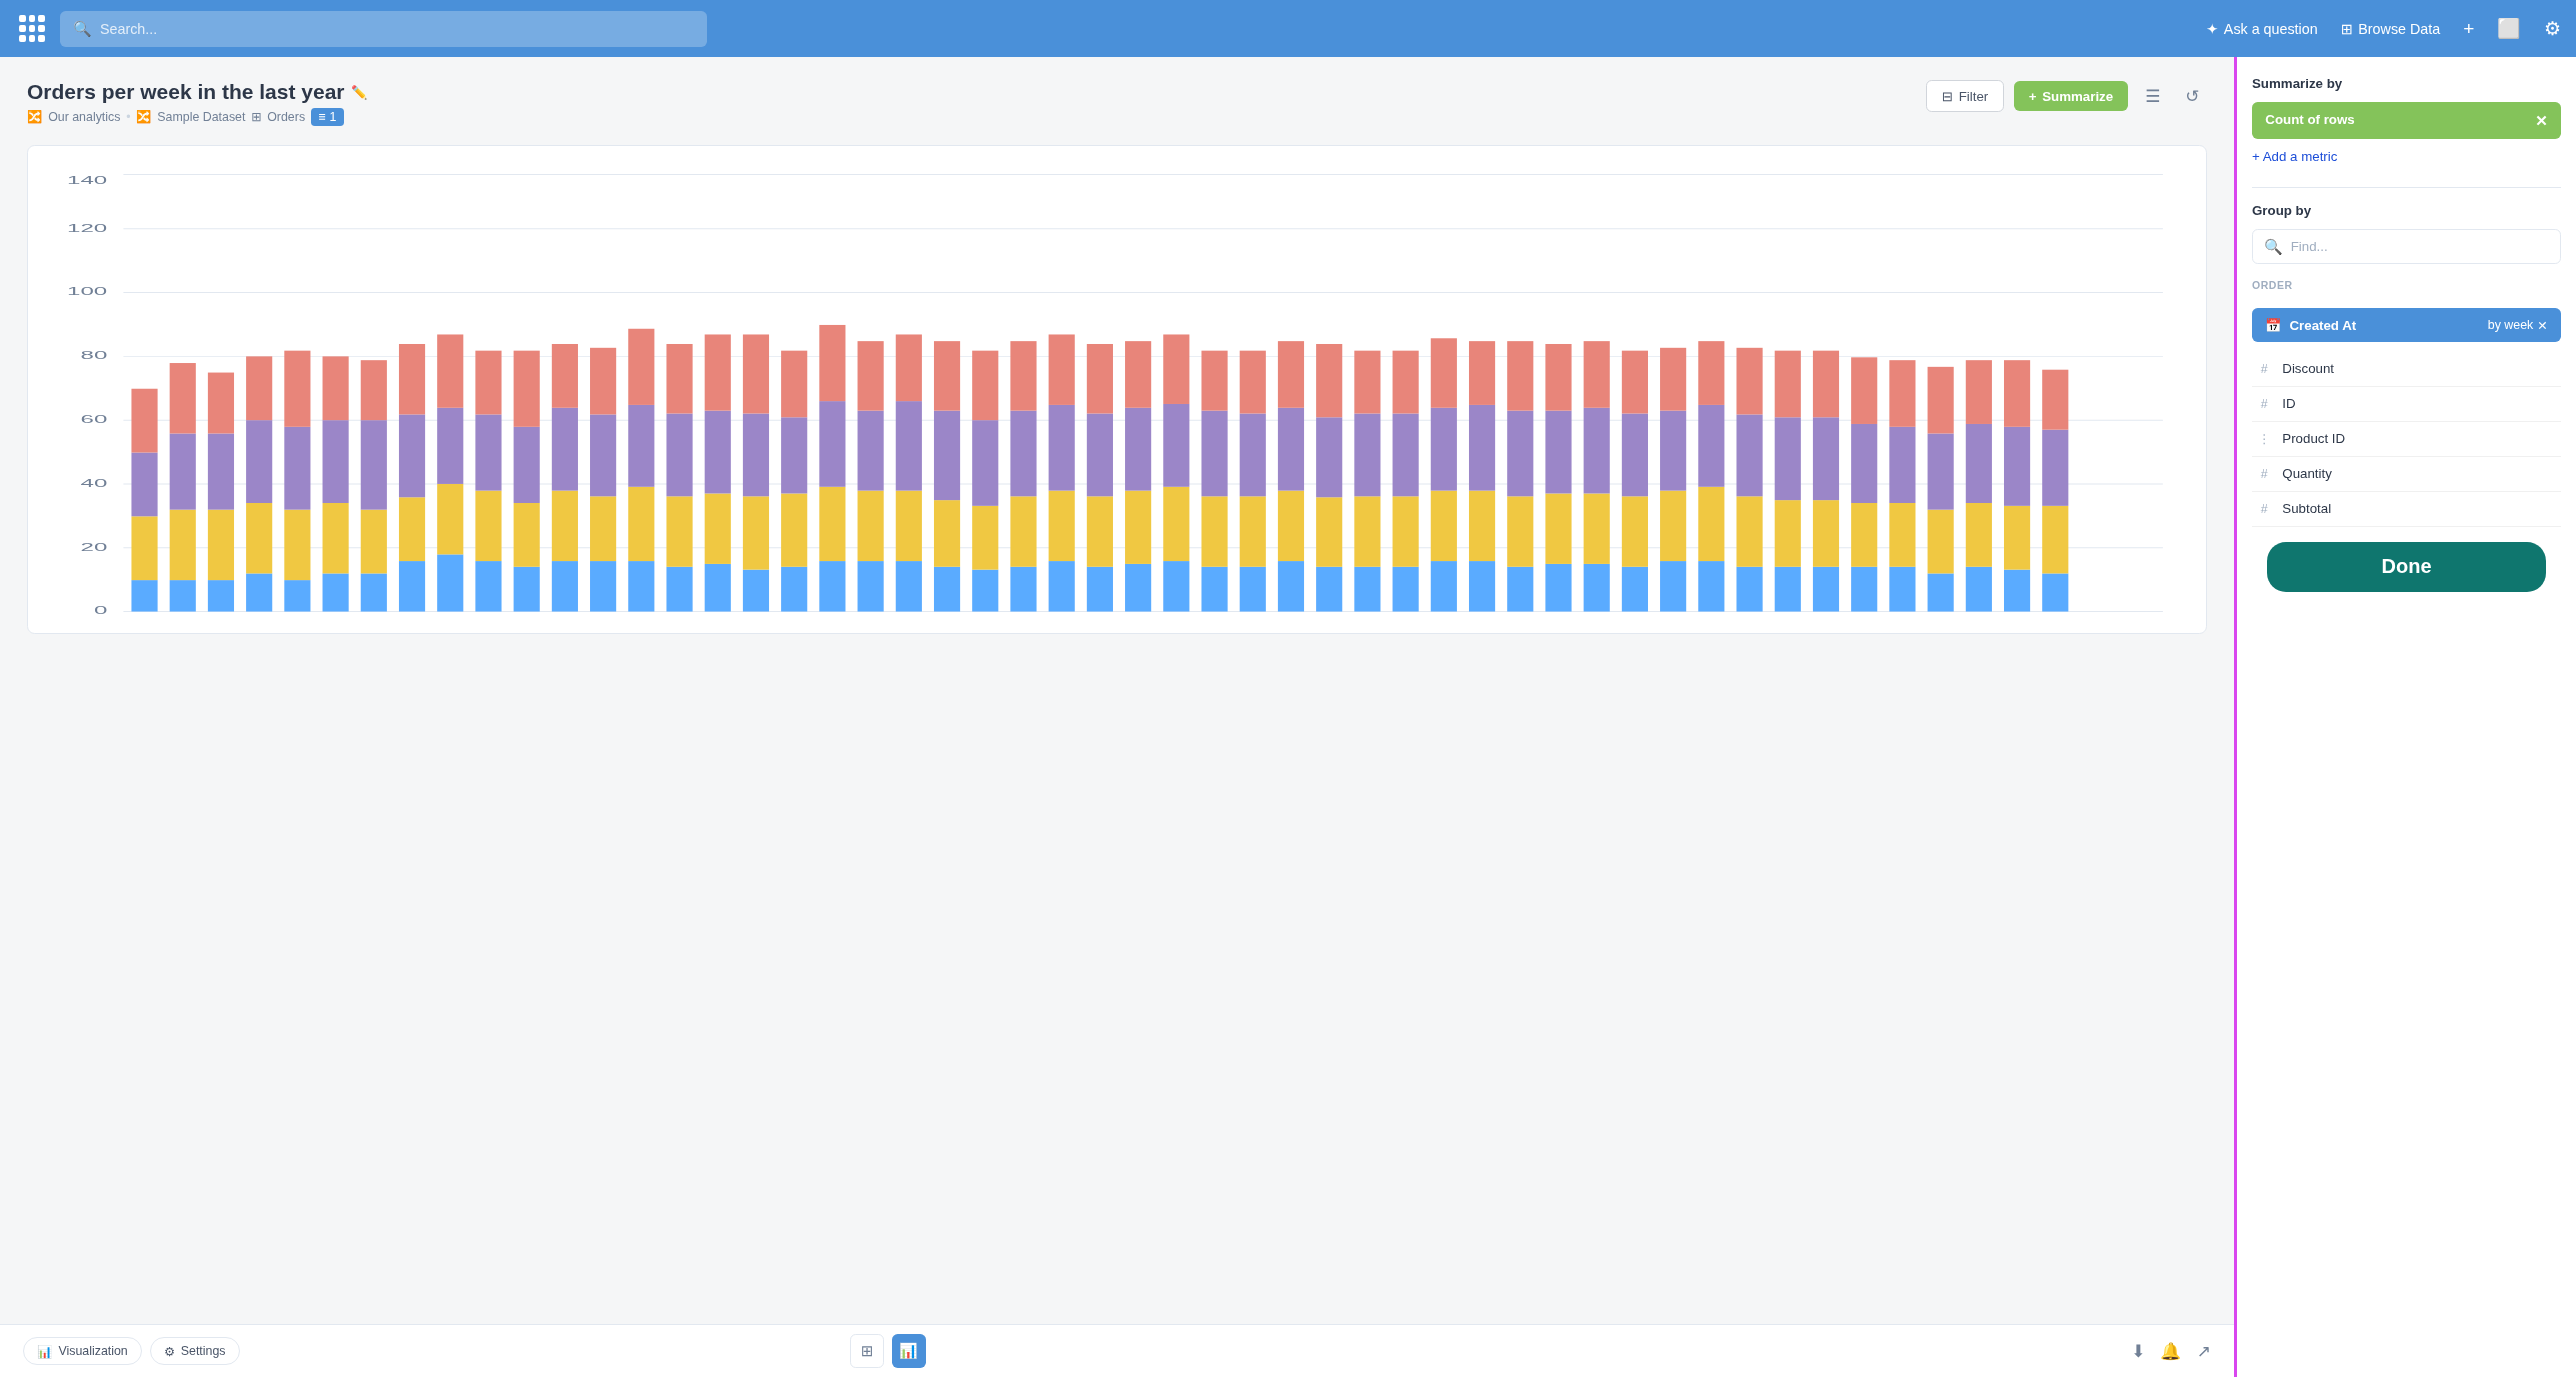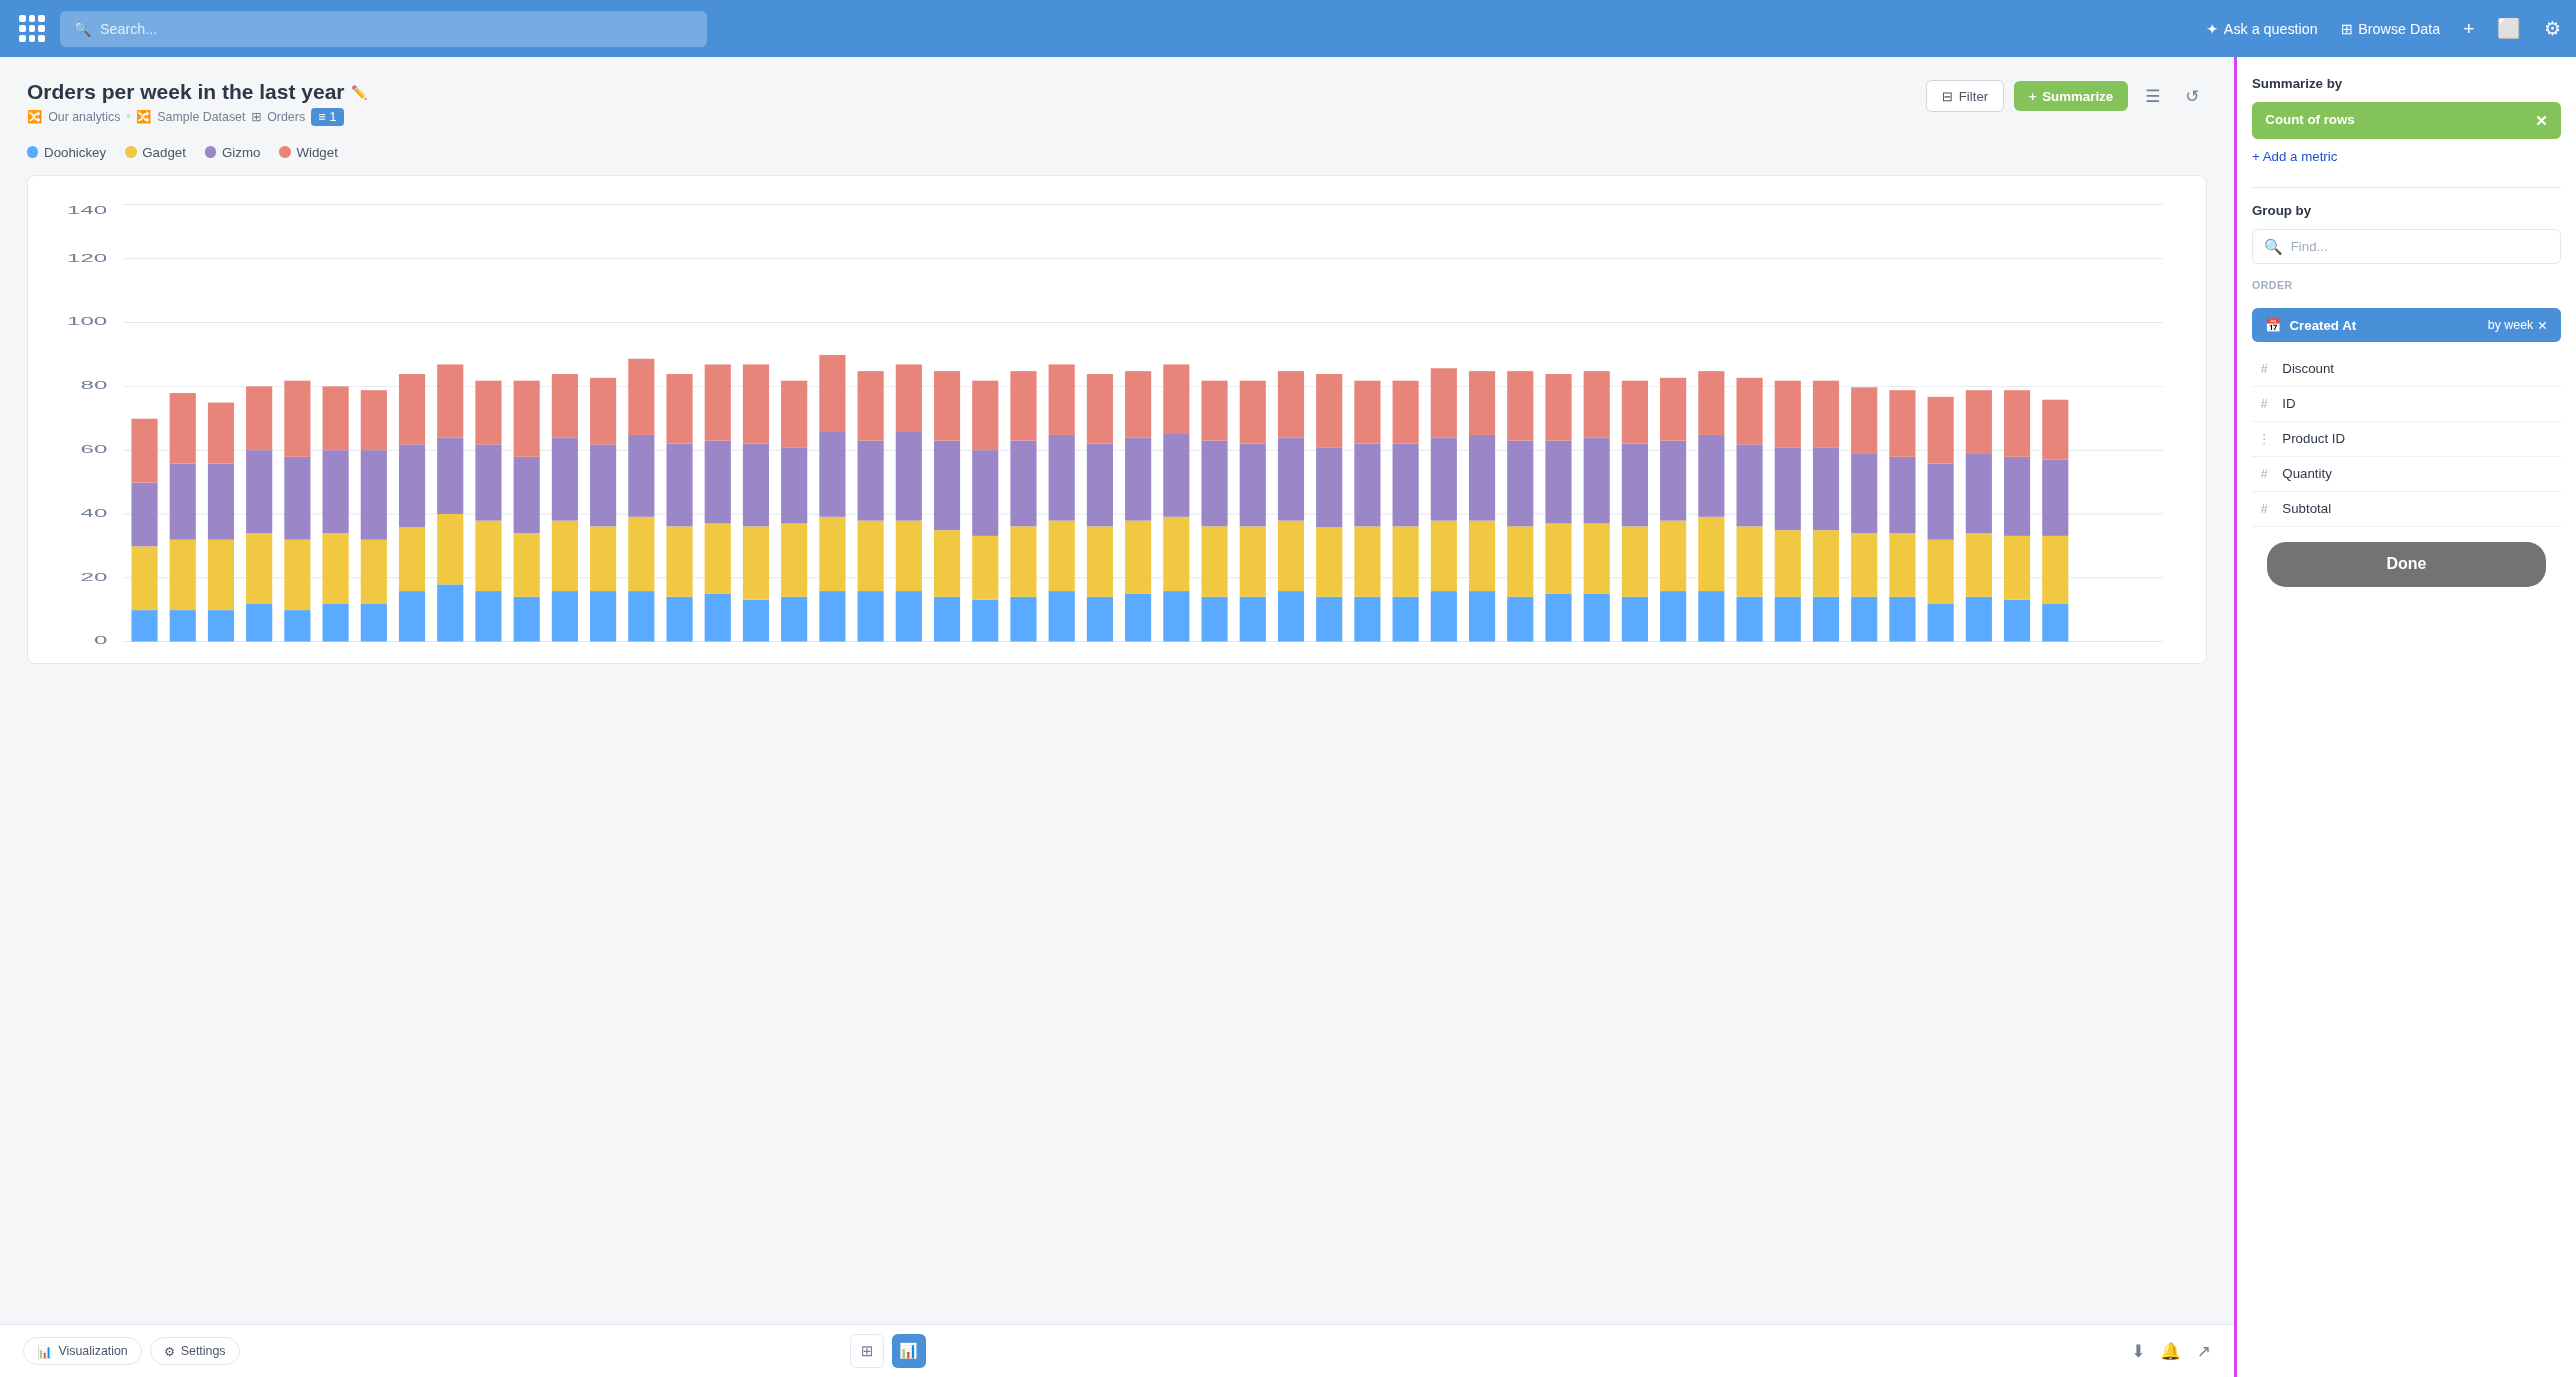--- a/index.html
+++ b/index.html
@@ -336,26 +336,26 @@
     }
     .group-item .item-icon {
       color: #a0aec0;
       font-size: 12.4px;
       width: 17px;
       text-align: center;
     }
     .done-btn {
       width: calc(100% - 30px);
       margin: 15px;
-      background: #737373;
+      background: #0f766e;
       color: white;
       border: none;
       border-radius: 19px;
       padding: 13.3px;
-      font-size: 16px;
+      font-size: 20px;
       font-weight: 600;
       cursor: pointer;
       position: sticky;
       bottom: 0;
     }
   </style>
 </head>
 <body>
 
 <nav class="topnav">
@@ -420,38 +420,20 @@
         </button>
         <button class="btn-summarize">
           <span>+</span>
           <span>Summarize</span>
         </button>
         <button class="btn-icon">☰</button>
         <button class="btn-icon">↺</button>
       </div>
     </div>
 
-    <div class="chart-legend">
-      <div class="legend-item">
-        <div class="legend-dot" style="background:#5aabff;"></div>
-        <span>Doohickey</span>
-      </div>
-      <div class="legend-item">
-        <div class="legend-dot" style="background:#f0c842;"></div>
-        <span>Gadget</span>
-      </div>
-      <div class="legend-item">
-        <div class="legend-dot" style="background:#9b86c8;"></div>
-        <span>Gizmo</span>
-      </div>
-      <div class="legend-item">
-        <div class="legend-dot" style="background:#e8857a;"></div>
-        <span>Widget</span>
-      </div>
-    </div>
 
     <div class="chart-wrapper">
       <div class="chart-area">
         <svg class="chart-svg" viewBox="0 0 1060 480" preserveAspectRatio="none">
 
           <text x="28" y="472" font-size="12" fill="#718096" text-anchor="end">0</text>
           <text x="28" y="405" font-size="12" fill="#718096" text-anchor="end">20</text>
           <text x="28" y="338" font-size="12" fill="#718096" text-anchor="end">40</text>
           <text x="28" y="271" font-size="12" fill="#718096" text-anchor="end">60</text>
           <text x="28" y="204" font-size="12" fill="#718096" text-anchor="end">80</text>

